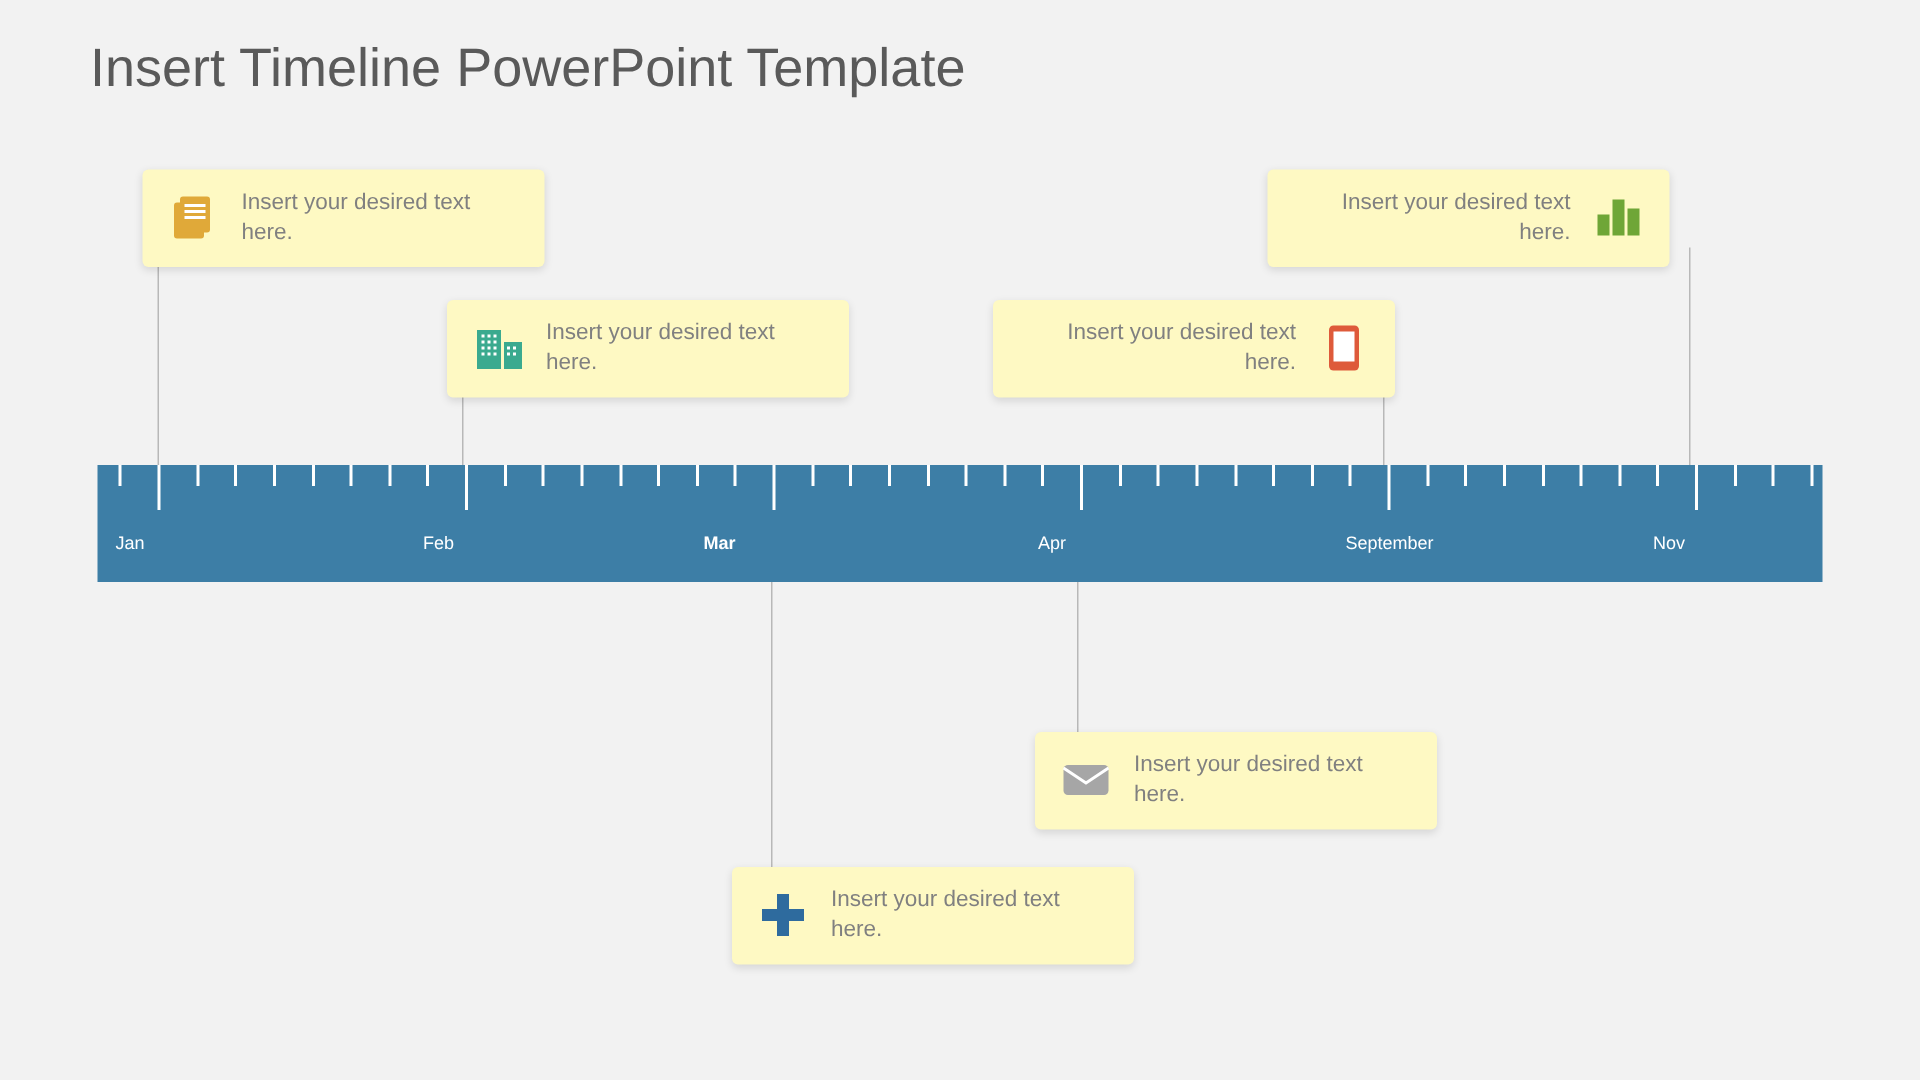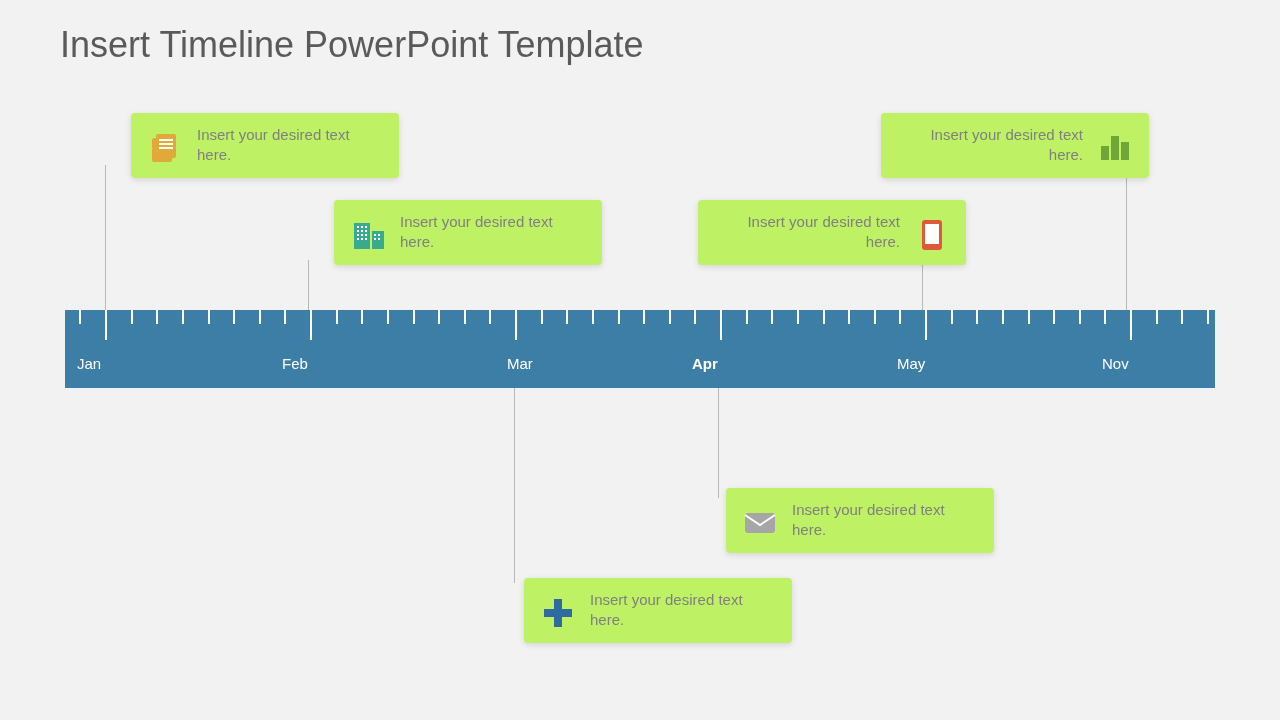--- a/index.html
+++ b/index.html
@@ -47,33 +47,32 @@
   top: 0;
   width: 2px;
   background: #fff;
 }
 .tick.major { height: 30px; }
 .tick.minor { height: 14px; }
 .month-label {
   position: absolute;
   top: 45px;
   color: #fff;
-  font-size: 15px;
+  font-size: 12px;
 }
 .card {
   position: absolute;
-  background: #bef264;
+  background: #fef9c3;
   border-radius: 4px;
   box-shadow: 0 2px 6px rgba(0,0,0,0.12);
   padding: 12px 16px;
   display: flex;
-  align-items: flex-end;
+  align-items: center;
   gap: 14px;
   width: 268px;
-  margin-left: 36px;
 }
 .card.right { flex-direction: row-reverse; text-align: right; }
 .card-text {
   font-size: 15px;
   color: #808080;
   line-height: 1.35;
 }
 .icon {
   width: 36px;
   height: 36px;
@@ -205,23 +204,23 @@
       <div class="tick minor" style="left: 1039.38px;"></div>
       <div class="tick major" style="left: 1065px;"></div>
       <div class="tick minor" style="left: 1090.62px;"></div>
       <div class="tick minor" style="left: 1116.25px;"></div>
       <div class="tick minor" style="left: 1141.88px;"></div>
       <div class="tick minor" style="left: 14.375px;"></div>
     </div>
   <div id="month-labels">
       <div class="month-label" style="left: 12px;">Jan</div>
       <div class="month-label" style="left: 217px;">Feb</div>
-      <div class="month-label" style="left: 442px;">Mar</div>
-      <div class="month-label" style="left: 627px; font-weight: bold;">Apr</div>
-      <div class="month-label" style="left: 832px;">May</div>
+      <div class="month-label" style="left: 404px; font-weight: bold;">Mar</div>
+      <div class="month-label" style="left: 627px;">Apr</div>
+      <div class="month-label" style="left: 832px;">September</div>
       <div class="month-label" style="left: 1037px;">Nov</div>
     </div>
 </div>
 
 <div class="card" style="left:690px; top:488px;">
   <div class="icon">
     <svg viewBox="0 0 36 36" width="36" height="36">
       <rect x="3" y="8" width="30" height="20" rx="3" fill="#a6a6a6"></rect>
       <path d="M3 10 L18 20 L33 10" stroke="#fff" stroke-width="2" fill="none"></path>
     </svg>

